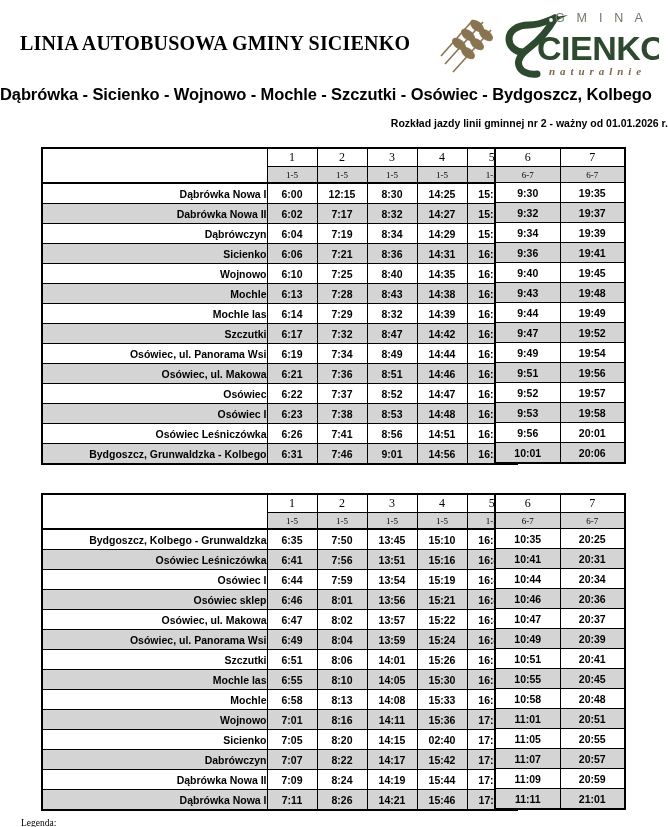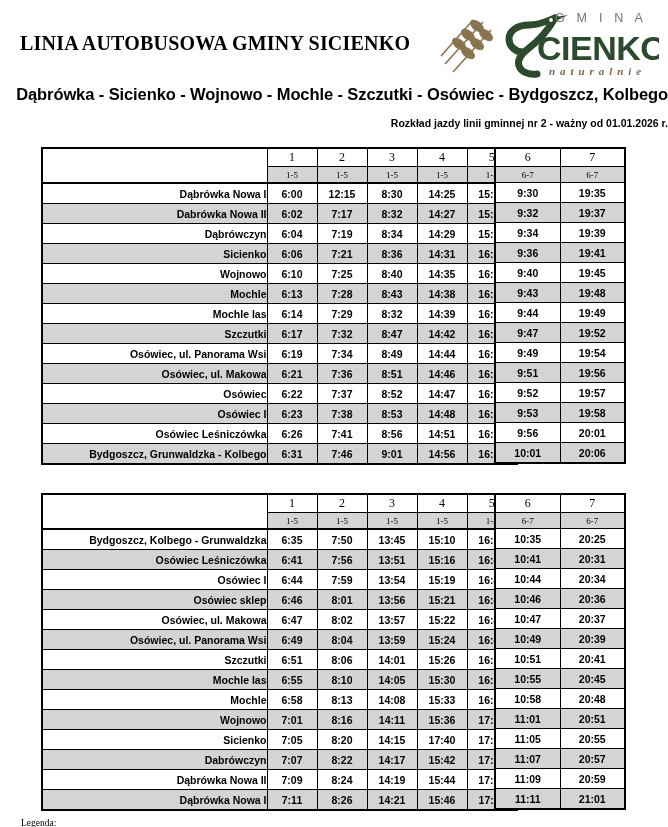--- a/index.html
+++ b/index.html
@@ -35,21 +35,21 @@
   }
   .logo {
     position: absolute;
     left: 437px;
     top: 8px;
     width: 222px;
     height: 76px;
   }
 
   .subtitle {
-    text-align: right;
+    text-align: left;
     font-size: 16.5px;
     font-weight: bold;
     margin-top: 3px;
     letter-spacing: -0.1px;
   }
   .validity {
     text-align: right;
     font-size: 10.5px;
     font-weight: bold;
     margin-top: 13px;
@@ -518,21 +518,21 @@
           <td>8:16</td>
           <td>14:11</td>
           <td>15:36</td>
           <td>17:01</td>
         </tr>
         <tr class="odd">
           <td class="stop">Sicienko</td>
           <td>7:05</td>
           <td>8:20</td>
           <td>14:15</td>
-          <td>17:40</td>
+          <td>02:40</td>
           <td>17:05</td>
         </tr>
         <tr class="even">
           <td class="stop">Dabrówczyn</td>
           <td>7:07</td>
           <td>8:22</td>
           <td>14:17</td>
           <td>15:42</td>
           <td>17:07</td>
         </tr>

